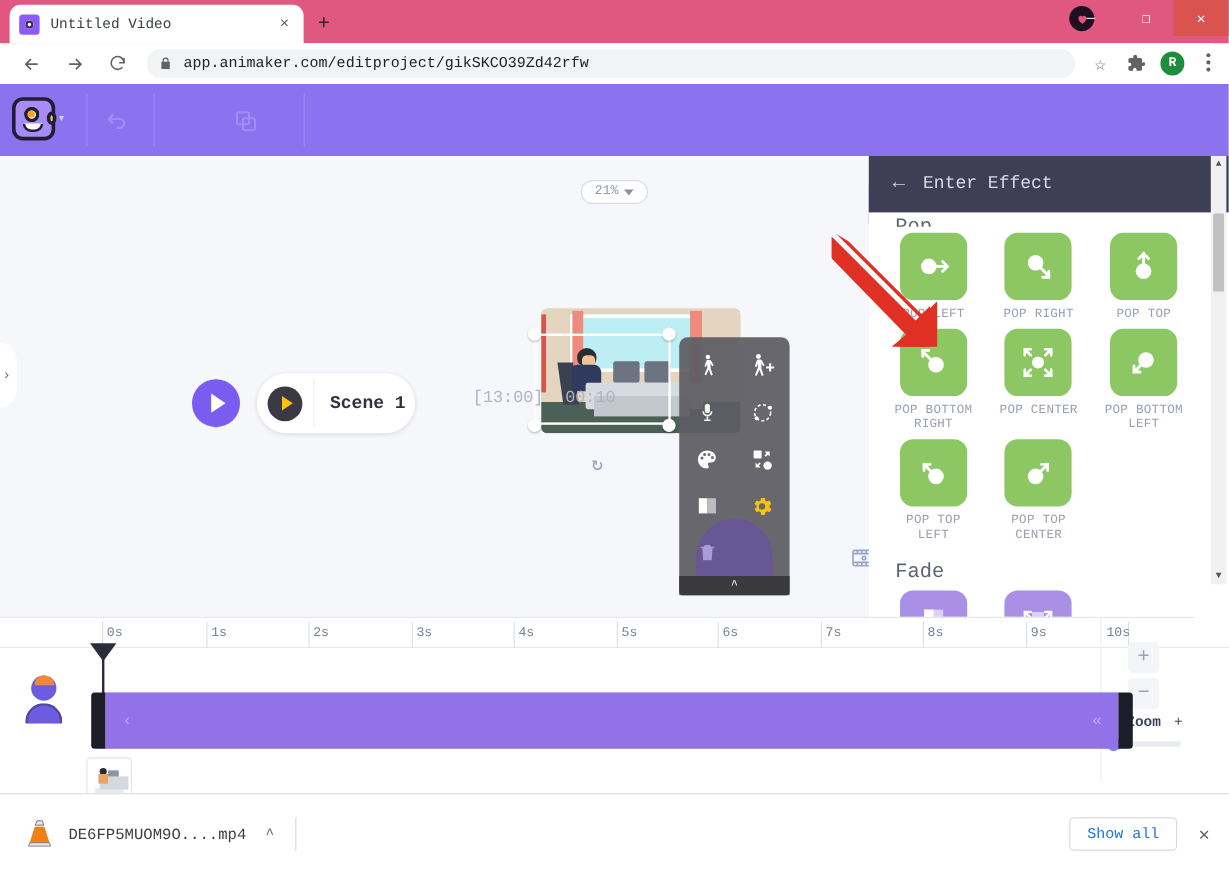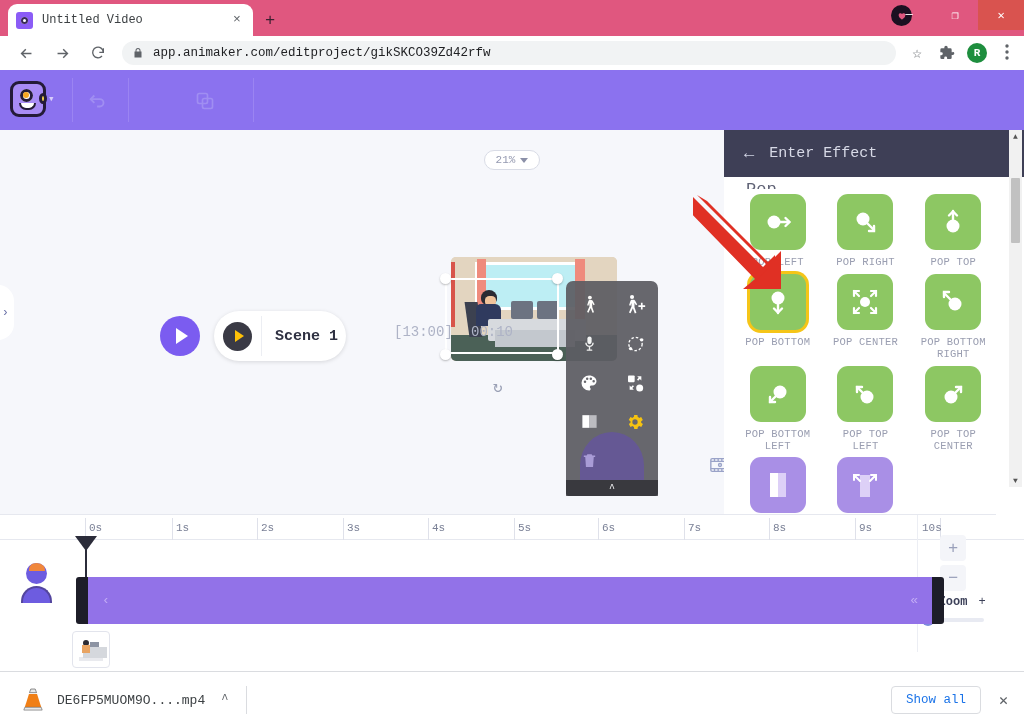--- a/index.html
+++ b/index.html
@@ -455,21 +455,21 @@
   .tl-slider-knob {
     position: absolute; left: 0; top: -4px; width: 12px; height: 12px;
     border-radius: 50%; background: #7b8bdd;
   }
   .tl-vline {
     position: absolute; right: 78px; top: 0; width: 1px; height: 137px; background: #eceef4;
   }
 
   
   .dlbar {
-    position: absolute; bottom: 0; left: 0; width: 1024px; height: 57px;
+    position: absolute; bottom: 0; left: 0; width: 1024px; height: 67px;
     background: #fff; border-top: 1px solid #dadce0;
     display: flex; align-items: center;
   }
   .vlc-icon { margin-left: 22px; width: 22px; height: 24px; flex: 0 0 auto; }
   .dl-name { margin-left: 13px; font-size: 13px; color: #3c4043; }
   .dl-chev { margin-left: 16px; color: #5f6368; font-size: 12px; }
   .dl-sep { margin-left: 18px; width: 1px; height: 28px; background: #dadce0; }
   .dl-spacer { flex: 1 1 auto; }
   .show-all {
     border: 1px solid #dadce0; border-radius: 4px; padding: 6px 14px;
@@ -738,52 +738,42 @@
           <div class="eff-tile">
             <svg width="34" height="34" viewBox="0 0 34 34" fill="none" stroke="#fff" stroke-width="2.4" stroke-linecap="round">
                 <circle cx="17" cy="21" r="6.5" fill="#fff" stroke="none"></circle>
                 <path d="M17 16V6"></path>
                 <path d="M13 10.5l4-4 4 4"></path>
               </svg>
           </div>
           <div class="eff-label">POP TOP</div>
         </div>
 
-        <div class="eff-item selected">
+        <div class="eff-item">
           <div class="eff-tile">
             <svg width="34" height="34" viewBox="0 0 34 34" fill="none" stroke="#fff" stroke-width="2.4" stroke-linecap="round">
-                <circle cx="17" cy="13" r="6.5" fill="#fff" stroke="none"></circle>
-                <path d="M17 18v10"></path>
-                <path d="M13 23.5l4 4 4-4"></path>
+                <circle cx="19" cy="19" r="6.5" fill="#fff" stroke="none"></circle>
+                <path d="M15 15l-7-7"></path>
+                <path d="M13 7H8v5"></path>
               </svg>
           </div>
-          <div class="eff-label">POP BOTTOM</div>
+          <div class="eff-label">POP BOTTOM RIGHT</div>
         </div>
         <div class="eff-item">
           <div class="eff-tile">
             <svg width="34" height="34" viewBox="0 0 34 34" fill="none" stroke="#fff" stroke-width="2.2" stroke-linecap="round">
                 <circle cx="17" cy="17" r="5" fill="#fff" stroke="none"></circle>
                 <path d="M11 11L6 6M6 11V6h5"></path>
                 <path d="M23 11l5-5M23 6h5v5"></path>
                 <path d="M11 23l-5 5M6 23v5h5"></path>
                 <path d="M23 23l5 5M28 23v5h-5"></path>
               </svg>
           </div>
           <div class="eff-label">POP CENTER</div>
         </div>
-        <div class="eff-item">
-          <div class="eff-tile">
-            <svg width="34" height="34" viewBox="0 0 34 34" fill="none" stroke="#fff" stroke-width="2.4" stroke-linecap="round">
-                <circle cx="19" cy="19" r="6.5" fill="#fff" stroke="none"></circle>
-                <path d="M15 15l-7-7"></path>
-                <path d="M13 7H8v5"></path>
-              </svg>
-          </div>
-          <div class="eff-label">POP BOTTOM RIGHT</div>
-        </div>
 
         <div class="eff-item">
           <div class="eff-tile">
             <svg width="34" height="34" viewBox="0 0 34 34" fill="none" stroke="#fff" stroke-width="2.4" stroke-linecap="round">
                 <circle cx="19" cy="15" r="6.5" fill="#fff" stroke="none"></circle>
                 <path d="M15 19l-6 6"></path>
                 <path d="M14 25H9v-5"></path>
               </svg>
           </div>
           <div class="eff-label">POP BOTTOM LEFT</div>
@@ -803,20 +793,21 @@
             <svg width="34" height="34" viewBox="0 0 34 34" fill="none" stroke="#fff" stroke-width="2.4" stroke-linecap="round">
                 <circle cx="15" cy="20" r="6.5" fill="#fff" stroke="none"></circle>
                 <path d="M19 16l6-6"></path>
                 <path d="M20 10h5v5"></path>
               </svg>
           </div>
           <div class="eff-label">POP TOP CENTER</div>
         </div>
       </div>
 
+      <div class="sec-head">Fade</div>
       <div class="eff-grid">
         <div class="eff-item">
           <div class="eff-tile purple">
             <svg width="32" height="32" viewBox="0 0 32 32">
                 <rect x="8" y="4" width="16" height="24" fill="#ddd0f7"></rect>
                 <rect x="8" y="4" width="8" height="24" fill="#fff"></rect>
               </svg>
           </div>
         </div>
         <div class="eff-item">

